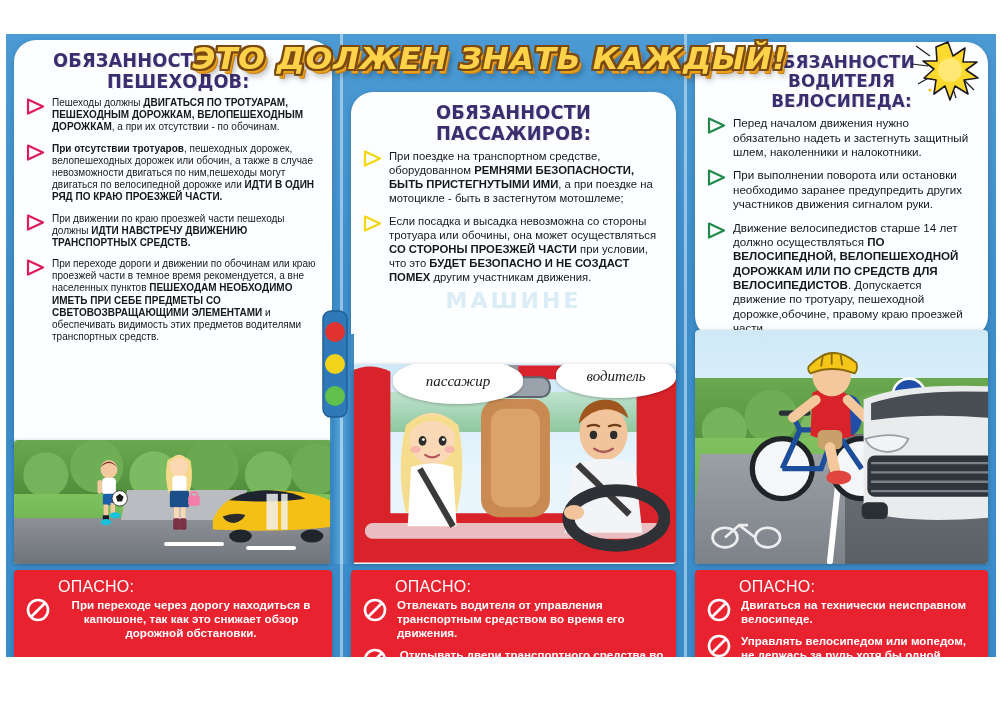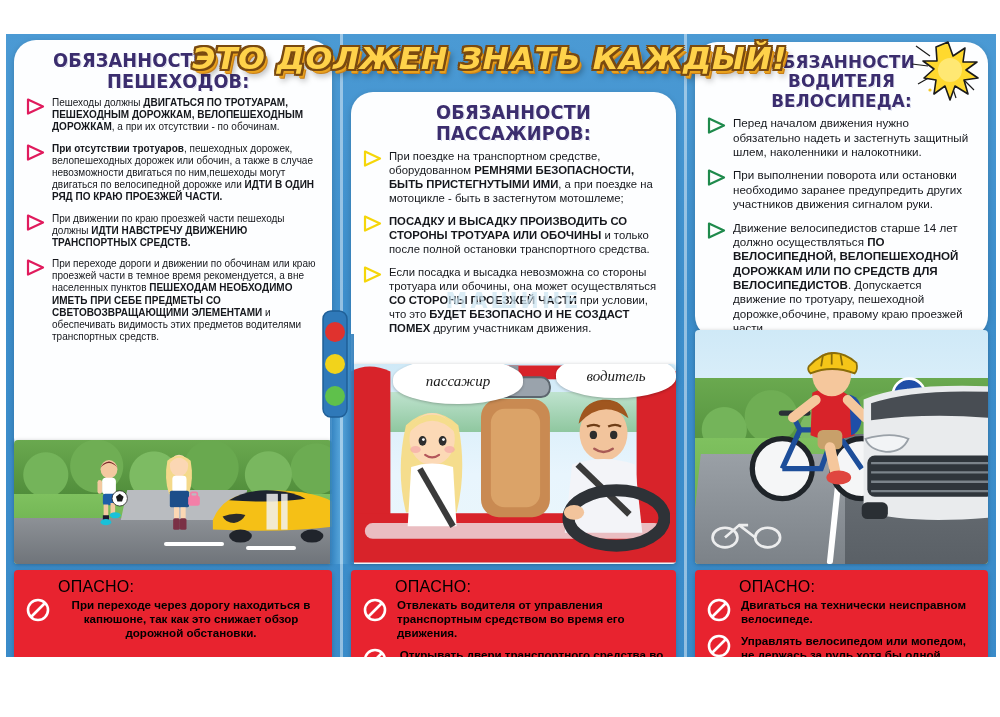--- a/index.html
+++ b/index.html
@@ -135,21 +135,21 @@
     font-family:"Liberation Serif","DejaVu Serif",serif;
   }
   .bubble.passenger{left:42px;top:-6px;width:130px;height:46px;}
   .bubble.driver{left:205px;top:-10px;width:120px;height:44px;}
 
   
   .danger{
     position:absolute;left:8px;right:8px;
     background:#e8232f;border-radius:4px;
     box-shadow:0 2px 5px rgba(0,0,0,.22);
-    padding:8px 10px 10px 10px;box-sizing:border-box;color:#000000;
+    padding:8px 10px 10px 10px;box-sizing:border-box;color:#ffffff;
   }
   .danger.left{top:536px;height:132px;}
   .danger.mid{top:536px;height:132px;}
   .danger.right{top:536px;height:132px;}
   .danger-title{
     font-size:16px;font-weight:normal;margin:0 0 2px 34px;letter-spacing:.3px;
   }
   .danger .d-item{position:relative;padding-left:36px;margin-bottom:8px;}
   .danger .d-item:last-child{margin-bottom:0;text-align:center;}
   .danger .d-item p{margin:0;font-size:11.6px;line-height:1.2;font-weight:bold;}
@@ -313,28 +313,20 @@
               </svg>
             </span>
             <p>При поездке на транспортном средстве, оборудованном <b>РЕМНЯМИ БЕЗОПАСНОСТИ, БЫТЬ ПРИСТЕГНУТЫМИ ИМИ</b>, а при поездке на мотоцикле - быть в застегнутом мотошлеме;</p>
           </div>
           <div class="item">
             <span class="arrow">
               <svg viewBox="0 0 19 17">
                 <polygon points="2,1.5 17,8.5 2,15.5" fill="none" stroke="#f5d60a" stroke-width="2.2" stroke-linejoin="round"></polygon>
               </svg>
             </span>
-            <p><b>ПОСАДКУ И ВЫСАДКУ ПРОИЗВОДИТЬ СО СТОРОНЫ ТРОТУАРА ИЛИ ОБОЧИНЫ</b> и только после полной остановки транспортного средства.</p>
-          </div>
-          <div class="item">
-            <span class="arrow">
-              <svg viewBox="0 0 19 17">
-                <polygon points="2,1.5 17,8.5 2,15.5" fill="none" stroke="#f5d60a" stroke-width="2.2" stroke-linejoin="round"></polygon>
-              </svg>
-            </span>
             <p>Если посадка и высадка невозможна со стороны тротуара или обочины, она может осуществляться <b>СО СТОРОНЫ ПРОЕЗЖЕЙ ЧАСТИ</b> при условии, что это <b>БУДЕТ БЕЗОПАСНО И НЕ СОЗДАСТ ПОМЕХ</b> другим участникам движения.</p>
           </div>
         </div>
     </div>
 
     <div class="scene mid">
       <div class="sky"></div>
       <div style="position:absolute;left:0;right:0;top:28px;height:40px;background:linear-gradient(180deg,#bfe3cf,#8fc79f);"></div>
 
       <div style="position:absolute;left:0;right:0;top:0;height:200px;">

